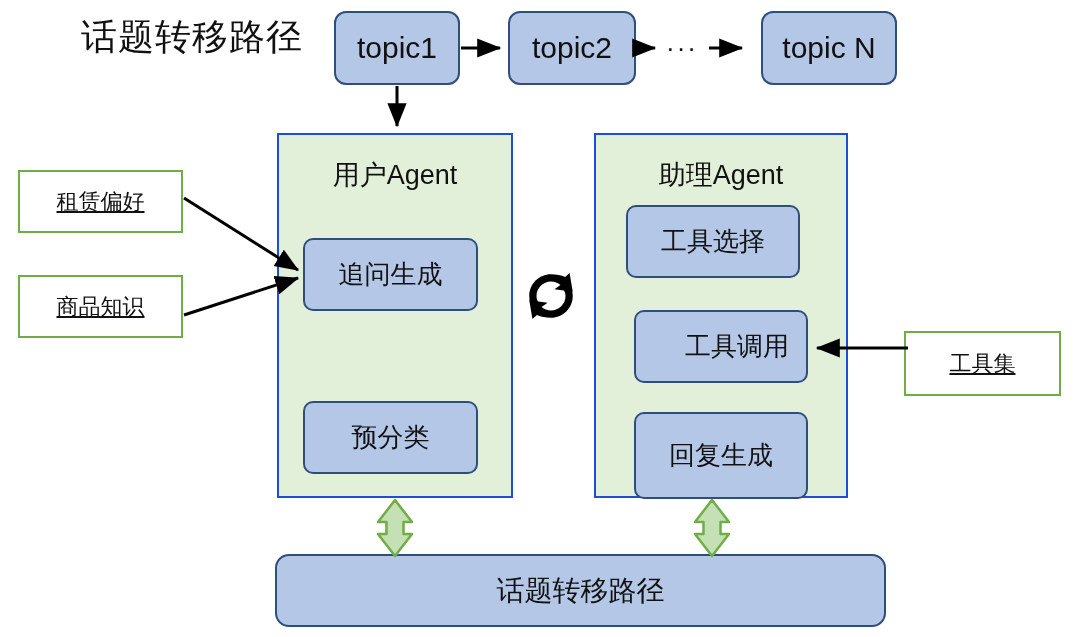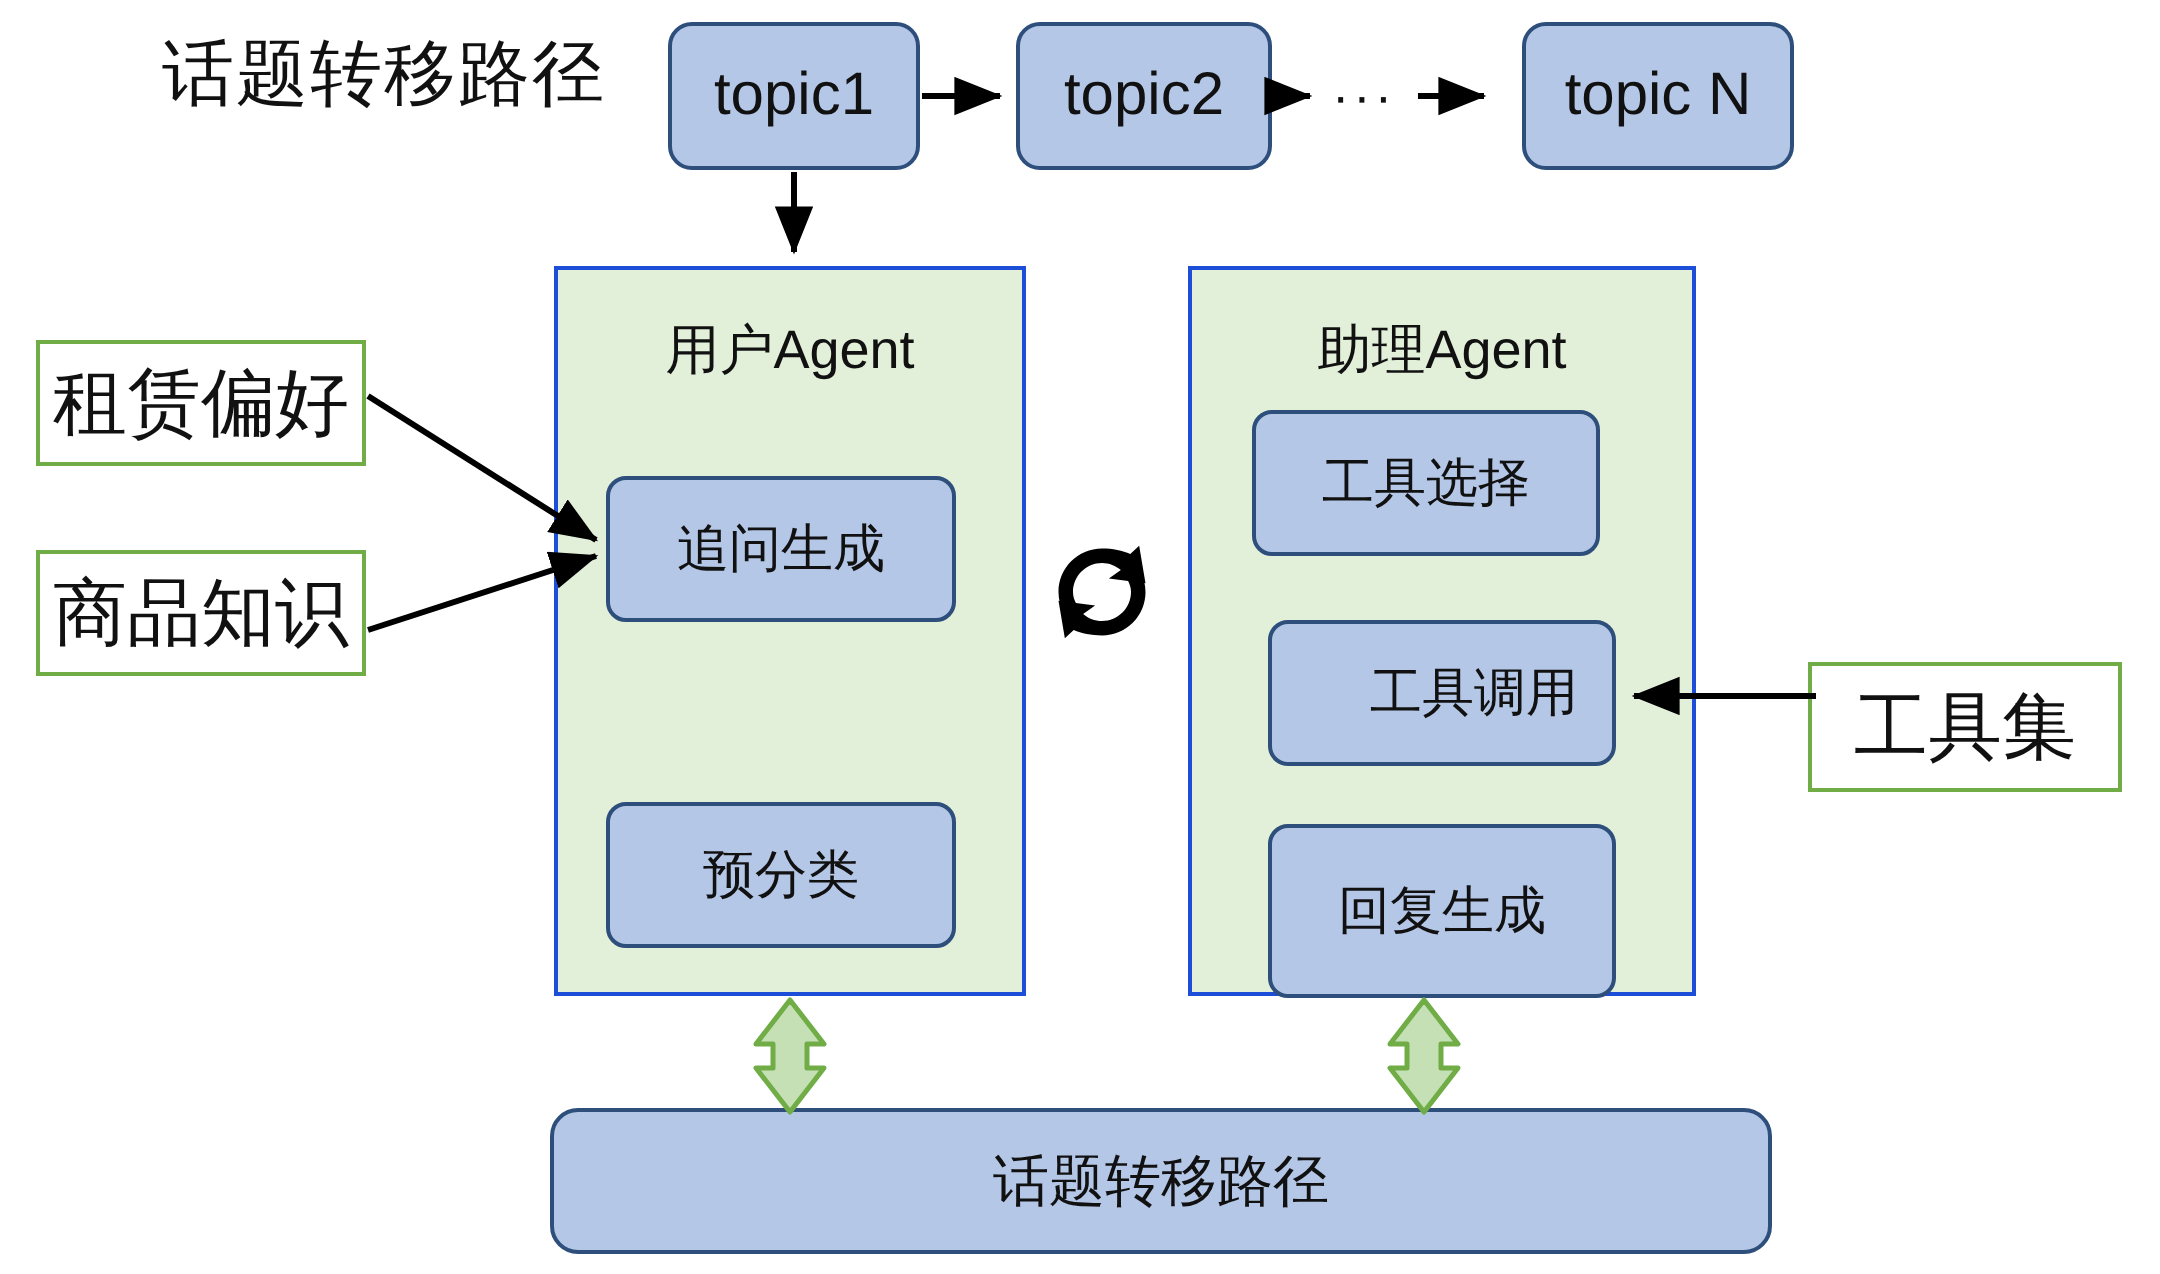--- a/index.html
+++ b/index.html
@@ -56,23 +56,24 @@
     white-space: nowrap;
   }
 
   
   .green-label {
     background: #ffffff;
     border: 2px solid #70ad47;
     display: flex;
     align-items: center;
     justify-content: center;
-    font-size: 37px;
+    font-size: 22px;
     color: #111111;
     white-space: nowrap;
+    text-decoration: underline;
   }
 
   
   #connectors {
     position: absolute;
     left: 0; top: 0;
     width: 1080px; height: 637px;
     pointer-events: none;
   }
   .ellipsis-dots {

